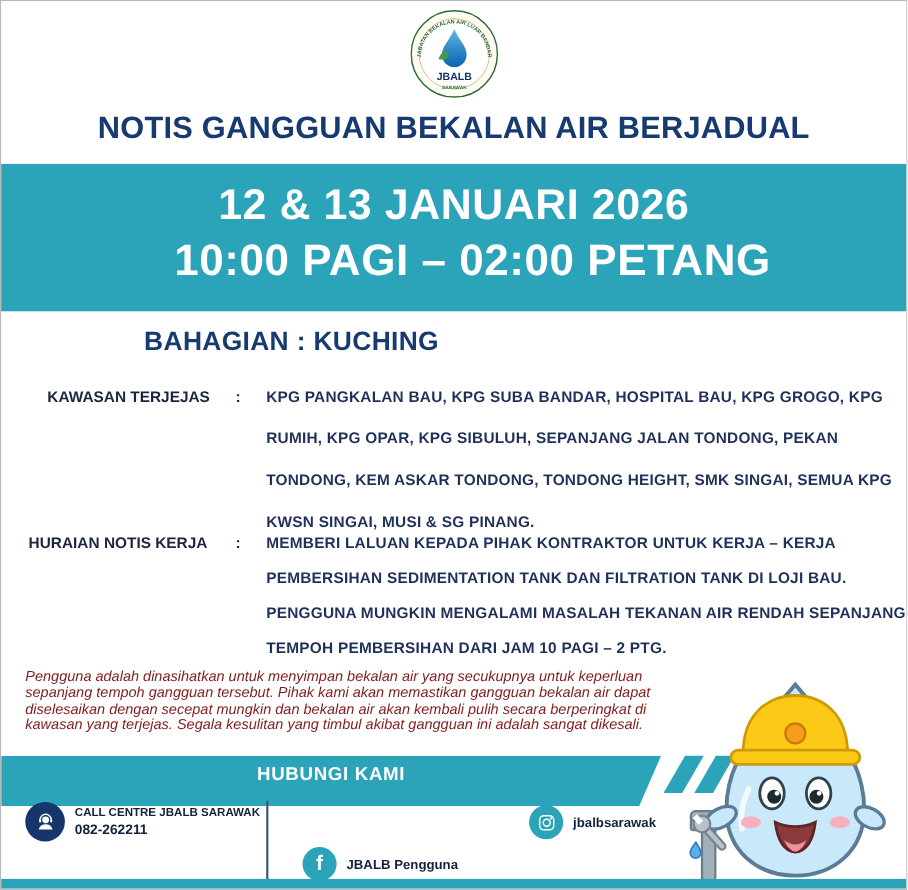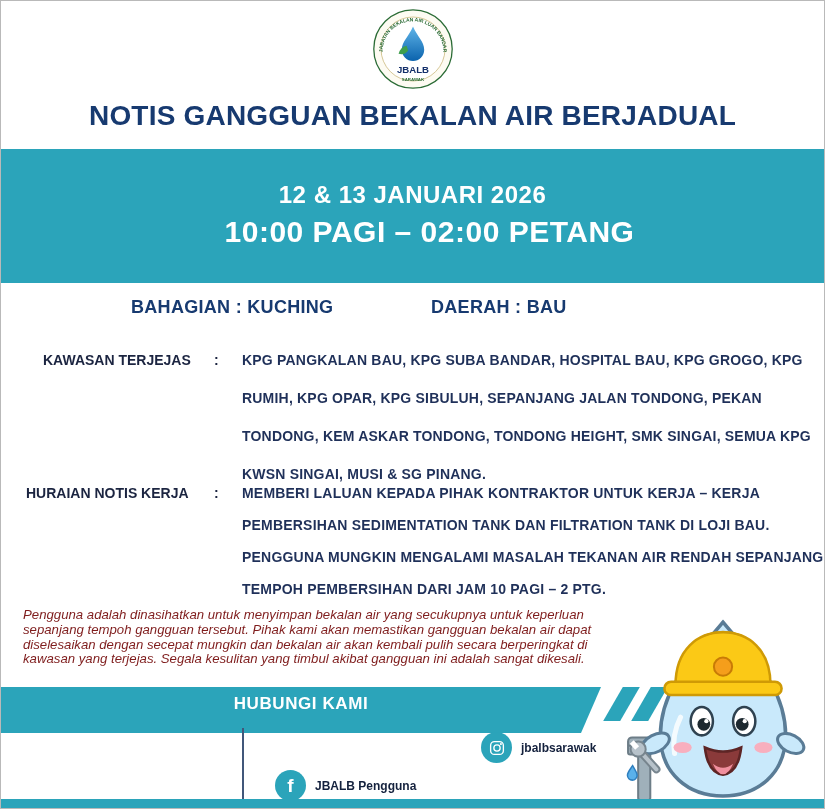--- a/index.html
+++ b/index.html
@@ -11,25 +11,25 @@
   
   .logo { position:absolute; left:50%; top:8px; transform:translateX(-50%); width:80px; height:80px; }
 
   
   .title { position:absolute; top:99px; left:0; right:0; text-align:center;
            font-size:28px; font-weight:bold; color:#173a70; letter-spacing:.2px; }
 
   
   .banner { position:absolute; top:148px; left:0; right:0; height:134px;
             background:#2ba4ba; color:#fff; text-align:center; font-weight:bold; }
-  .banner-date { padding-top:32px; font-size:24px; letter-spacing:.5px; }
-  .banner-time { margin-top:6px;  font-size:30px; letter-spacing:.5px;padding-left:34px; }
-
-  
-  .loc { position:absolute; top:296px; font-size:18px; font-weight:bold; color:#173a70; letter-spacing:.3px; }
+  .banner-date { padding-top:16px; font-size:39px; letter-spacing:.5px; }
+  .banner-time { margin-top:6px;  font-size:40px; letter-spacing:.5px;padding-left:34px; }
+
+  
+  .loc { position:absolute; top:296px; font-size:24px; font-weight:bold; color:#173a70; letter-spacing:.3px; }
   .loc-bahagian { left:130px; }
   .loc-daerah   { left:430px; }
 
   
   .detail { position:absolute; left:0; right:0; }
   .detail-0 { top:340px; }
   .detail-1 { top:476px; }
   .d-label, .d-colon { position:absolute; font-size:14px; font-weight:bold; color:#1b2440; white-space:nowrap; }
   .detail-0 .d-label { left:42px; top:11px; }
   .detail-1 .d-label { left:25px; top:8px; }
@@ -100,21 +100,20 @@
   </svg>
 
   <h1 class="title">NOTIS GANGGUAN BEKALAN AIR BERJADUAL</h1>
 
   <div class="banner">
     <div class="banner-date">12 &amp; 13 JANUARI 2026</div>
     <div class="banner-time">10:00 PAGI – 02:00 PETANG</div>
   </div>
 
   <span class="loc loc-bahagian">BAHAGIAN : KUCHING</span>
-  <span class="loc loc-daerah">DAERAH : BAU</span>
 
   <div class="detail detail-0">
     <div class="d-label">KAWASAN TERJEJAS</div>
     <div class="d-colon">:</div>
     <div class="d-text">KPG PANGKALAN BAU, KPG SUBA BANDAR, HOSPITAL BAU, KPG GROGO, KPG RUMIH, KPG OPAR, KPG SIBULUH, SEPANJANG JALAN TONDONG, PEKAN TONDONG, KEM ASKAR TONDONG, TONDONG HEIGHT, SMK SINGAI, SEMUA KPG KWSN SINGAI, MUSI &amp; SG PINANG.</div>
   </div>
 
   <div class="detail detail-1">
     <div class="d-label">HURAIAN NOTIS KERJA</div>
     <div class="d-colon">:</div>
@@ -122,20 +121,35 @@
   </div>
 
   <p class="disclaimer">Pengguna adalah dinasihatkan untuk menyimpan bekalan air yang secukupnya untuk keperluan sepanjang tempoh gangguan tersebut. Pihak kami akan memastikan gangguan bekalan air dapat diselesaikan dengan secepat mungkin dan bekalan air akan kembali pulih secara berperingkat di kawasan yang terjejas. Segala kesulitan yang timbul akibat gangguan ini adalah sangat dikesali.</p>
 
   <div class="contact-bar">
     <span>HUBUNGI KAMI</span>
   </div>
   <div class="stripe stripe-1"></div>
   <div class="stripe stripe-2"></div>
 
+  <div class="c-item item-call">
+    <span class="cicon navy">
+      <svg viewBox="0 0 24 24" width="21" height="21">
+        <circle cx="12" cy="9.5" r="3.6" fill="#fff"></circle>
+        <path d="M4.8 19.5c.8-3.6 3.6-5.4 7.2-5.4s6.4 1.8 7.2 5.4z" fill="#fff"></path>
+        <path d="M6.2 9.5a5.8 5.8 0 0 1 11.6 0" fill="none" stroke="#fff" stroke-width="1.5"></path>
+        <rect x="5.2" y="8.8" width="2.1" height="3.4" rx="1" fill="#fff"></rect>
+        <rect x="16.7" y="8.8" width="2.1" height="3.4" rx="1" fill="#fff"></rect>
+      </svg>
+    </span>
+    <div class="call-text">
+      <div class="c1">CALL CENTRE JBALB SARAWAK</div>
+      <div class="c2">082-262211</div>
+    </div>
+  </div>
 
   <div class="vdiv"></div>
 
 
   <div class="c-item item-ig">
     <span class="cicon teal">
       <svg viewBox="0 0 24 24" width="18" height="18">
         <g fill="none" stroke="#fff" stroke-width="1.8">
           <rect x="3.5" y="3.5" width="17" height="17" rx="5"></rect>
             <circle cx="12" cy="12" r="4.2"></circle>

